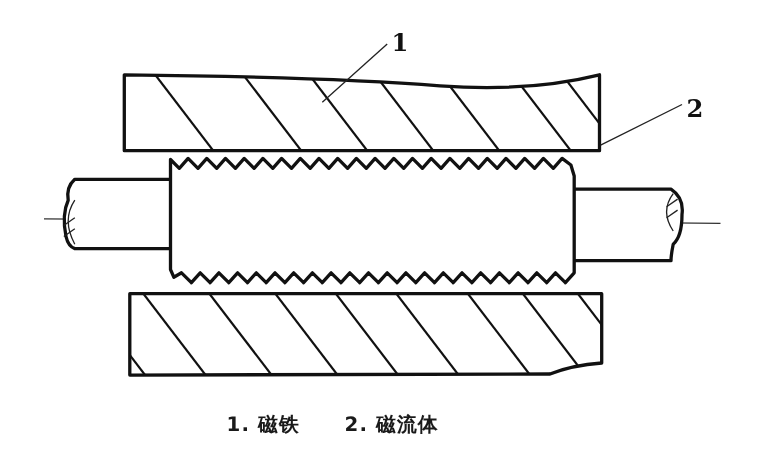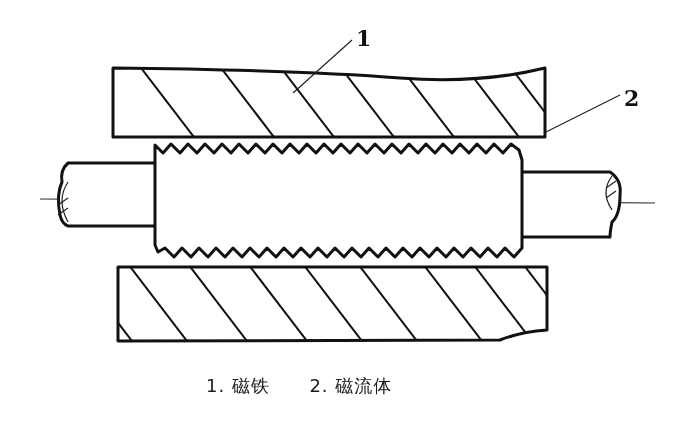--- a/index.html
+++ b/index.html
@@ -4,21 +4,21 @@
 <style>
   html, body { margin: 0; padding: 0; background: #ffffff; }
   body { width: 700px; height: 430px; position: relative; overflow: hidden; font-family: "DejaVu Serif", serif; }
   #diagram { position: absolute; left: 0; top: 0; width: 700px; height: 430px; }
   .outline { fill: #ffffff; stroke: #111111; stroke-width: 3; stroke-linejoin: round; }
   .hatch { stroke: #111111; stroke-width: 2; fill: none; }
   .thin { stroke: #222222; stroke-width: 1.2; fill: none; }
   .label-num { font-family: "DejaVu Serif", serif; font-size: 22px; font-weight: bold; fill: #111111; }
   .caption {
     position: absolute; left: 206px; top: 374px;
-    font-family: "DejaVu Sans", sans-serif; font-size: 18px; font-weight: normal; color: #1a1a1a;
+    font-family: "DejaVu Sans", sans-serif; font-size: 18px; font-weight: bold; color: #1a1a1a;
     white-space: nowrap; letter-spacing: 1px;
   }
   .caption span { display: inline-block; }
   .gap { width: 26px; }
 </style>
 </head>
 <body>
 
 <svg id="diagram" viewBox="0 0 700 430" xmlns="http://www.w3.org/2000/svg">
   <defs>

